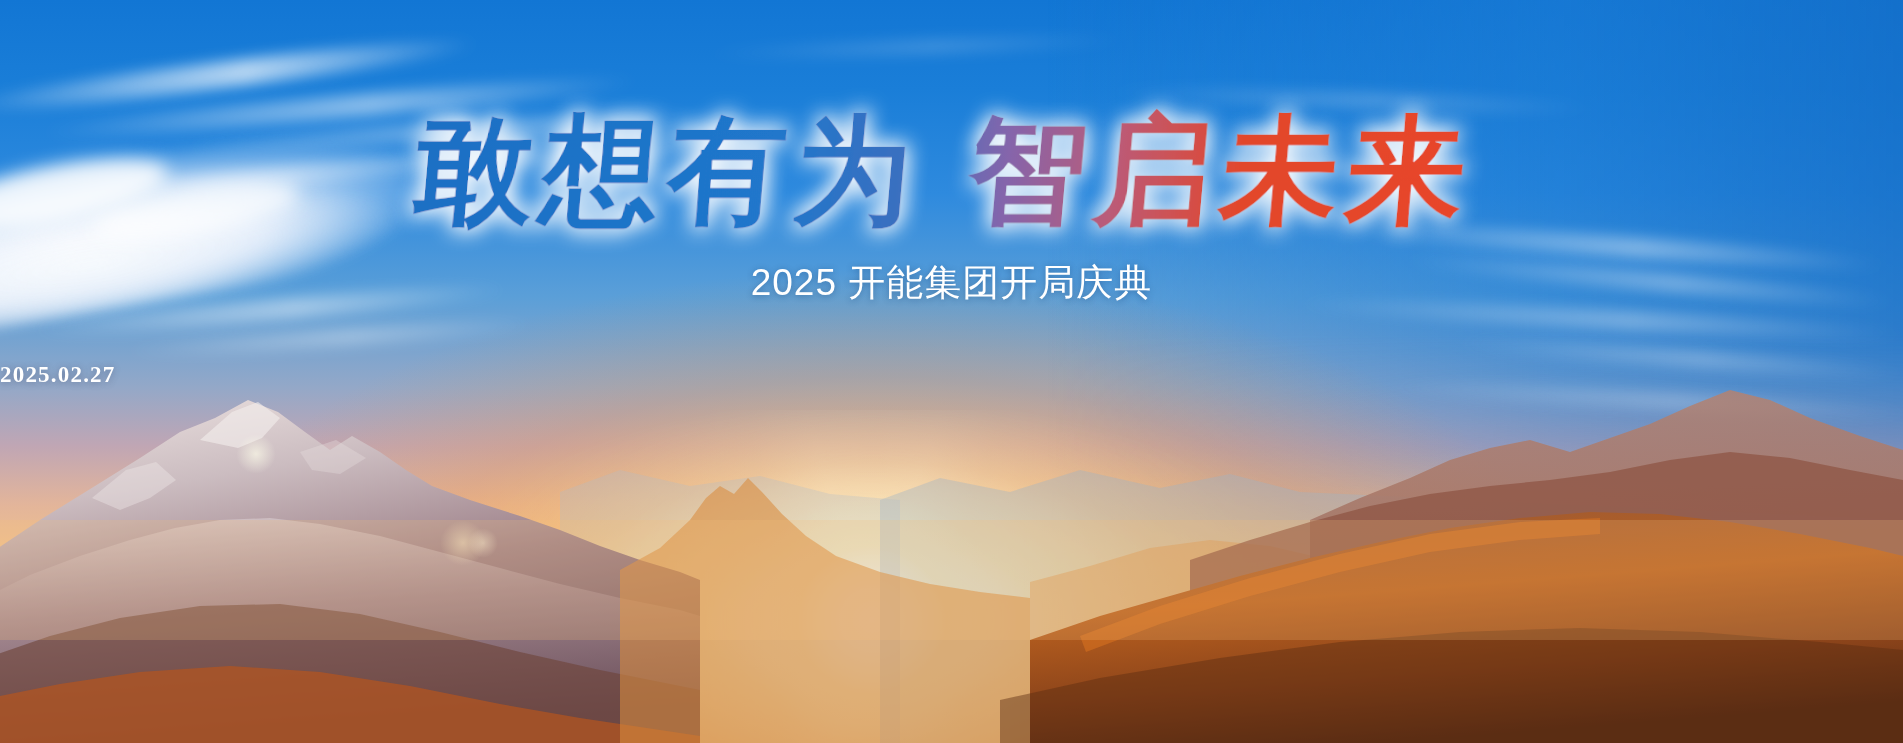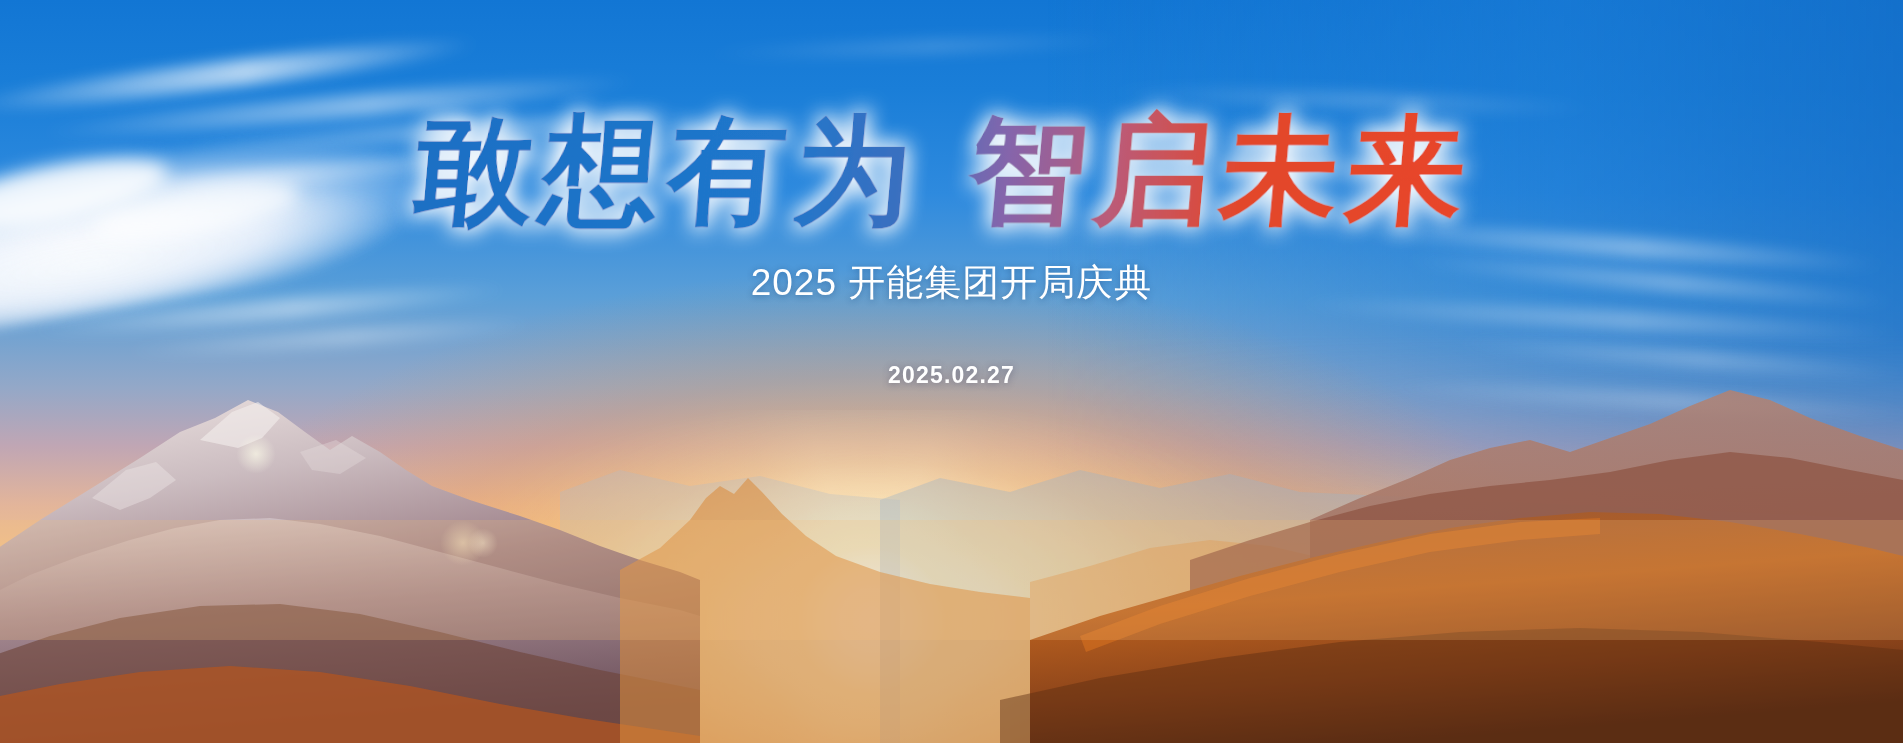--- a/index.html
+++ b/index.html
@@ -100,24 +100,25 @@
   }
   .en-title{
     position:absolute;left:0;right:0;top:306px;
     text-align:center;
     font-size:26px;font-weight:400;letter-spacing:.2px;
     color:#f4f7fb;
     text-shadow:0 1px 6px rgba(20,60,110,.4);
   }
   .date{
     position:absolute;left:0;right:0;top:362px;
-    text-align:center;
+    text-align:left;
     font-size:23px;font-weight:bold;letter-spacing:1.2px;
     color:#ffffff;
     text-shadow:0 1px 7px rgba(60,60,90,.45);
+    font-family:Liberation Serif, serif;
   }
 </style>
 </head>
 <body>
 
 <div class="banner">
 
   <div class="sky"></div>
   <div class="sky-right"></div>
 

